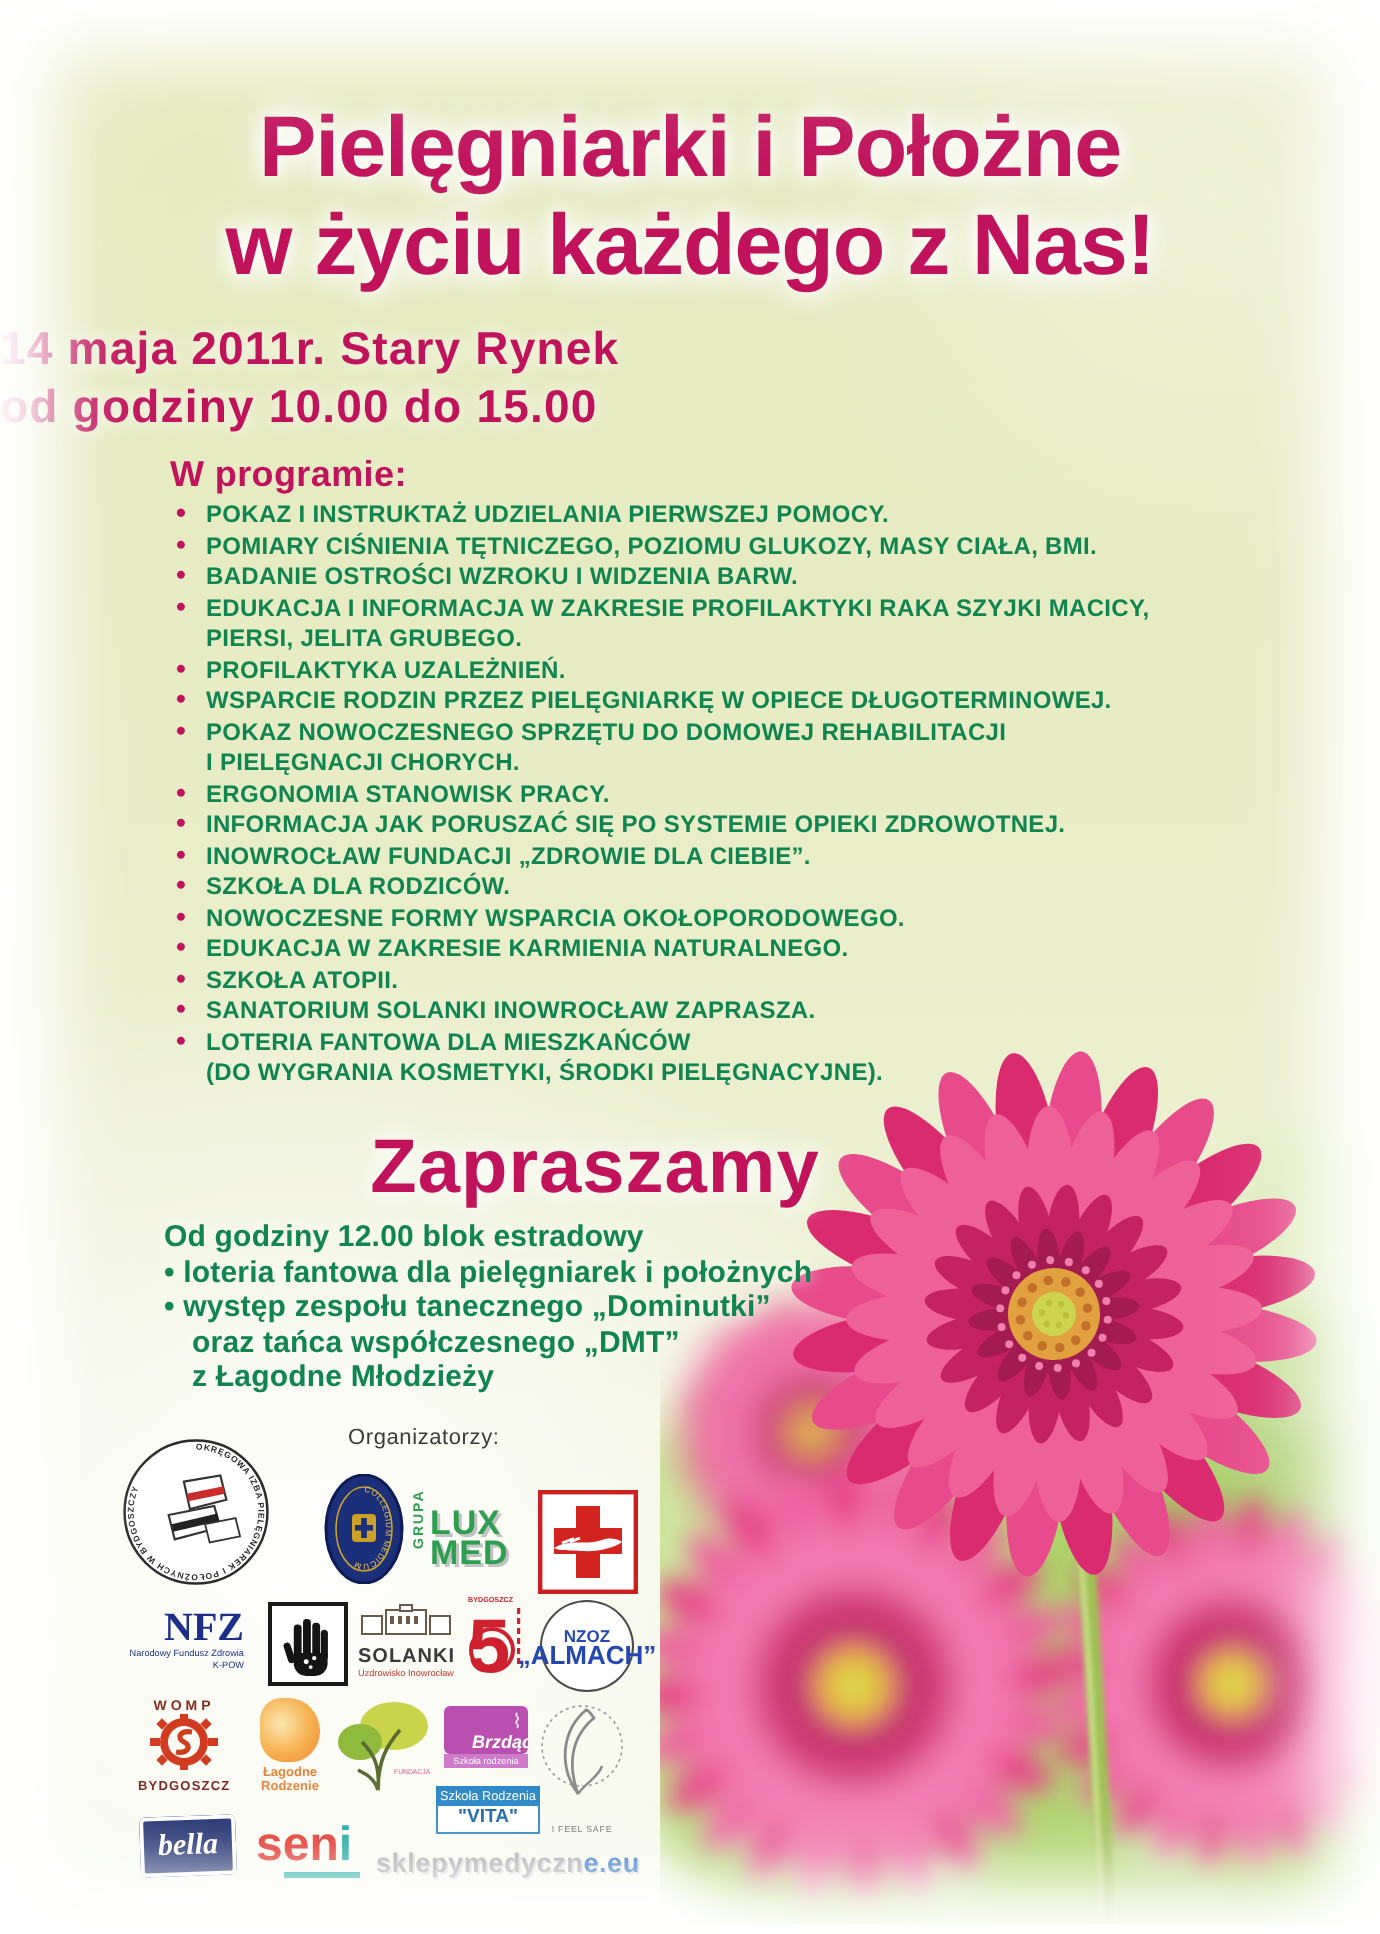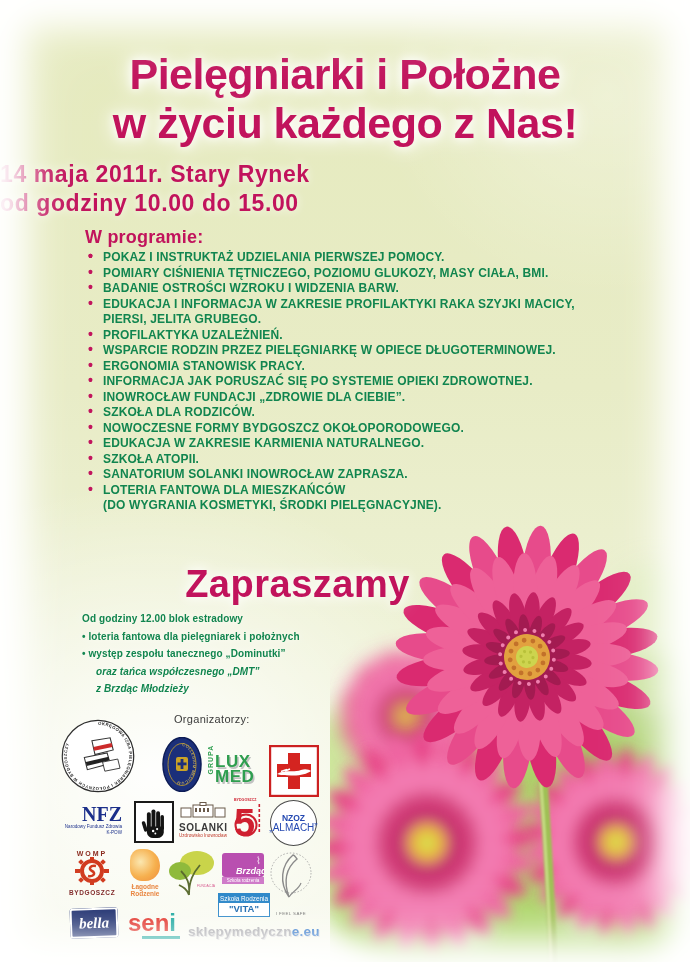--- a/index.html
+++ b/index.html
@@ -37,24 +37,24 @@
   .bullet::before{content:"\2022";}
   .li-text{white-space:pre-line;}
   
   .invite{
     position:absolute;left:75px;top:563px;width:445px;text-align:center;
     color:#c1135c;font-weight:800;font-size:38px;letter-spacing:.5px;
     text-shadow:0 0 10px rgba(255,255,255,.95),0 0 18px rgba(255,255,255,.8);
   }
   .stage{
     position:absolute;left:82px;top:610px;
-    color:#11854f;font-weight:700;font-size:10px;line-height:17.5px;letter-spacing:.1px;
+    color:#11854f;font-weight:700;font-size:15px;line-height:17.5px;letter-spacing:.1px;
     text-shadow:0 0 8px rgba(255,255,255,.85);
   }
-  .stage .indent{padding-left:14px;font-style:italic;}
+  .stage .indent{padding-left:14px;}
   
   .org-heading{
     position:absolute;left:174px;top:713px;
     color:#3b3b3b;font-weight:400;font-size:11px;letter-spacing:.3px;
   }
   .logo{position:absolute;}
   .logo, .logo *{box-sizing:border-box;}
   
   .oipip{left:60px;top:716px;width:76px;height:80px;}
   
@@ -78,21 +78,21 @@
   
   .solanki{left:179px;top:802px;width:48px;height:42px;text-align:right;}
   .solanki .name{color:#3a3a3a;font-weight:800;font-size:10px;letter-spacing:.5px;line-height:11px;}
   .solanki .sub{color:#c03a2a;font-size:4.6px;line-height:5px;}
   
   .b5{left:233px;top:796px;width:28px;height:48px;}
   
   .almach{left:270px;top:800px;width:47px;height:46px;border:1.6px solid #4a4a4a;border-radius:50%;
     background:#fff;display:flex;flex-direction:column;align-items:center;justify-content:center;text-align:right;}
   .almach .l1{color:#2448b1;font-weight:800;font-size:8.5px;line-height:9px;}
-  .almach .l2{color:#2448b1;font-weight:400;font-size:10px;line-height:9px;}
+  .almach .l2{color:#2448b1;font-weight:700;font-size:13px;line-height:9px;}
   
   .womp{left:69px;top:850px;width:46px;height:46px;text-align:center;}
   .womp .top{color:#8a2a1e;font-weight:800;font-size:7px;letter-spacing:2px;}
   .womp .bottom{color:#7a1f1f;font-weight:800;font-size:6.5px;letter-spacing:.6px;}
   
   .lagodne{left:127px;top:849px;width:36px;height:50px;text-align:center;}
   .lagodne .blob{width:30px;height:32px;margin:0 auto;border-radius:40% 60% 55% 45%;
     background:radial-gradient(circle at 35% 40%, #fbe7b0 0%, #f6b04e 55%, #ef8b3a 100%);}
   .lagodne .txt{color:#e8833c;font-weight:700;font-size:6.5px;line-height:7px;margin-top:2px;}
   
@@ -687,39 +687,41 @@
     <div class="program-heading">W programie:</div>
     <ul class="program-list">
       <li><span class="bullet"></span></li>
       <li><span class="bullet"></span><span class="li-text">POKAZ I INSTRUKTAŻ UDZIELANIA PIERWSZEJ POMOCY.</span></li>
       <li><span class="bullet"></span><span class="li-text">POMIARY CIŚNIENIA TĘTNICZEGO, POZIOMU GLUKOZY, MASY CIAŁA, BMI.</span></li>
       <li><span class="bullet"></span><span class="li-text">BADANIE OSTROŚCI WZROKU I WIDZENIA BARW.</span></li>
       <li><span class="bullet"></span><span class="li-text">EDUKACJA I INFORMACJA W ZAKRESIE PROFILAKTYKI RAKA SZYJKI MACICY,
 PIERSI, JELITA GRUBEGO.</span></li>
       <li><span class="bullet"></span><span class="li-text">PROFILAKTYKA UZALEŻNIEŃ.</span></li>
       <li><span class="bullet"></span><span class="li-text">WSPARCIE RODZIN PRZEZ PIELĘGNIARKĘ W OPIECE DŁUGOTERMINOWEJ.</span></li>
+      <li><span class="bullet"></span><span class="li-text">POKAZ NOWOCZESNEGO SPRZĘTU DO DOMOWEJ REHABILITACJI
+I PIELĘGNACJI CHORYCH.</span></li>
       <li><span class="bullet"></span><span class="li-text">ERGONOMIA STANOWISK PRACY.</span></li>
       <li><span class="bullet"></span><span class="li-text">INFORMACJA JAK PORUSZAĆ SIĘ PO SYSTEMIE OPIEKI ZDROWOTNEJ.</span></li>
       <li><span class="bullet"></span><span class="li-text">INOWROCŁAW FUNDACJI „ZDROWIE DLA CIEBIE”.</span></li>
       <li><span class="bullet"></span><span class="li-text">SZKOŁA DLA RODZICÓW.</span></li>
-      <li><span class="bullet"></span><span class="li-text">NOWOCZESNE FORMY BYDGOSZCZ OKOŁOPORODOWEGO.</span></li>
+      <li><span class="bullet"></span><span class="li-text">NOWOCZESNE FORMY WSPARCIA OKOŁOPORODOWEGO.</span></li>
       <li><span class="bullet"></span><span class="li-text">EDUKACJA W ZAKRESIE KARMIENIA NATURALNEGO.</span></li>
       <li><span class="bullet"></span><span class="li-text">SZKOŁA ATOPII.</span></li>
       <li><span class="bullet"></span><span class="li-text">SANATORIUM SOLANKI INOWROCŁAW ZAPRASZA.</span></li>
       <li><span class="bullet"></span><span class="li-text">LOTERIA FANTOWA DLA MIESZKAŃCÓW
 (DO WYGRANIA KOSMETYKI, ŚRODKI PIELĘGNACYJNE).</span></li>
     </ul>
 
     <div class="invite">Zapraszamy</div>
     <div class="stage">
       <div>Od godziny 12.00 blok estradowy</div>
       <div>• loteria fantowa dla pielęgniarek i położnych</div>
       <div>• występ zespołu tanecznego „Dominutki”</div>
       <div class="indent">oraz tańca współczesnego „DMT”</div>
-      <div class="indent">z Brzdąc Młodzieży</div>
+      <div class="indent">z Łagodne Młodzieży</div>
     </div>
 
     <div class="org-heading">Organizatorzy:</div>
 
     <div class="logo oipip">
       <svg viewBox="0 0 100 100" width="76" height="80">
         <circle cx="50" cy="50" r="47" fill="#ffffff" stroke="#2b2b2b" stroke-width="1.6"></circle>
         <path id="oipipArc" d="M50,9 a41,41 0 1,1 -0.01,0" fill="none"></path>
         <text font-size="5.6" fill="#2b2b2b" letter-spacing="0.6" font-weight="bold">
           <textPath href="#oipipArc">OKRĘGOWA IZBA PIELĘGNIAREK I POŁOŻNYCH W BYDGOSZCZY</textPath>

